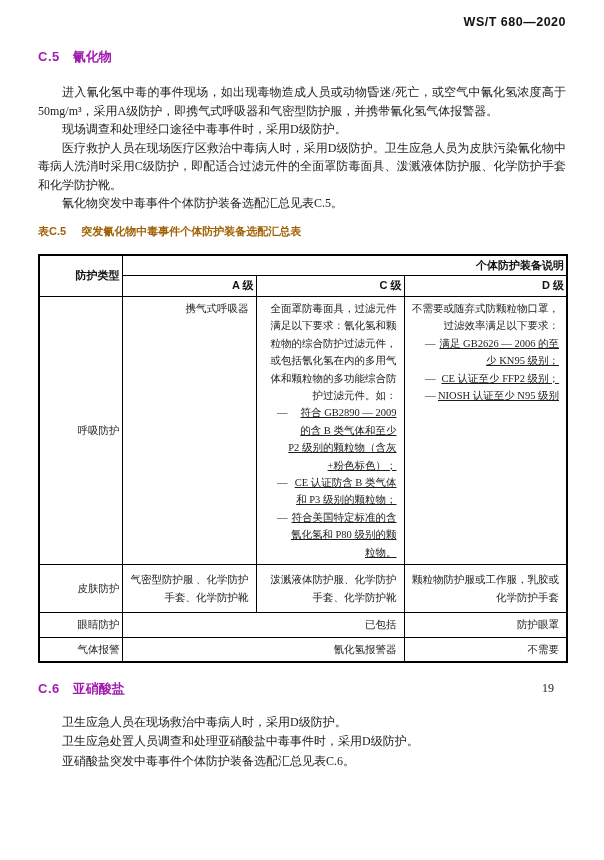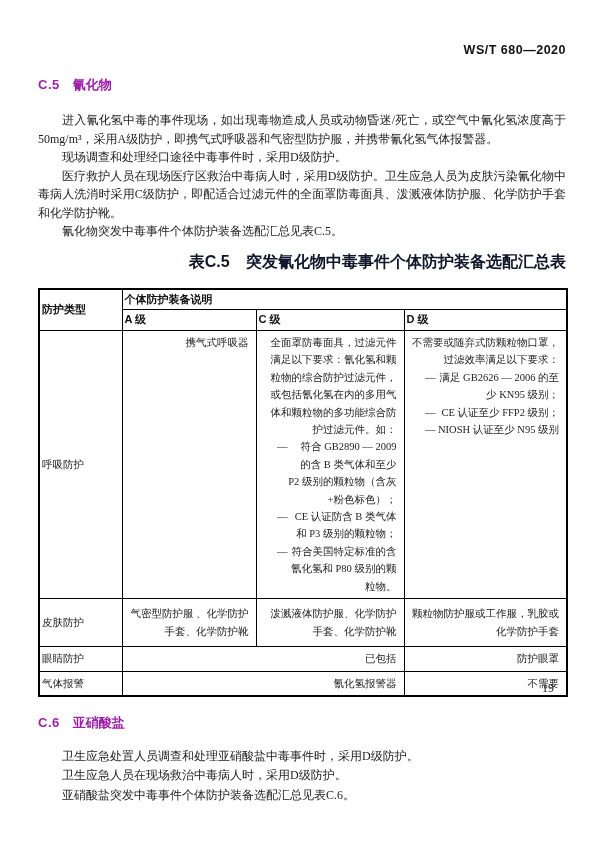--- a/index.html
+++ b/index.html
@@ -4,21 +4,21 @@
 <style>
   * { margin: 0; padding: 0; box-sizing: border-box; }
   html, body { background: #ffffff; }
   body {
     width: 604px; height: 860px;
     font-family: "Liberation Serif", "DejaVu Serif", serif;
     color: #1c1c1c;
     position: relative;
     overflow: hidden;
   }
-  .page { padding: 40px 38px 0 38px; width: 604px; height: 720px; position: relative; }
+  .page { padding: 12px 38px 0 38px; width: 604px; height: 720px; position: relative; }
 
   .doc-header { text-align: right; }
   .std-number {
     font-family: "Liberation Sans", "DejaVu Sans", sans-serif;
     font-size: 12.5px; font-weight: 600; letter-spacing: .5px; color: #111;
   }
 
   .sec-heading {
     margin-top: 18px;
     font-family: "Liberation Sans", "DejaVu Sans", sans-serif;
@@ -27,48 +27,48 @@
   }
   .sec-heading .sec-no { margin-right: 13px; letter-spacing: .5px; }
 
   .para-block { margin-top: 17px; }
   .para {
     font-size: 12px; line-height: 18.5px;
     text-indent: 2em; text-align: justify; color: #1c1c1c;
   }
 
   .table-title {
-    margin-top: 11px; text-align: right;
+    margin-top: 11px; text-align: left;
     font-family: "Liberation Sans", "DejaVu Sans", sans-serif;
-    font-size: 16px; font-weight: 700; color: #0f172a;
+    font-size: 11px; font-weight: 700; color: #a16207;
   }
   .table-title .tbl-no { margin-right: 12px; }
 
   table.ppe {
     margin-top: 15px;
     width: 528px; border-collapse: collapse; table-layout: fixed;
     border: 2px solid #000;
     font-size: 10.5px; line-height: 17.4px;
   }
   table.ppe th, table.ppe td { border: 1px solid #000; }
   table.ppe th {
     font-family: "Liberation Sans", "DejaVu Sans", sans-serif;
-    font-weight: 700; font-size: 11px; text-align: left;
+    font-weight: 700; font-size: 11px; text-align: right;
     height: 21px; padding: 1px 2px; color: #111;
   }
-  td.type-cell { text-align: left; vertical-align: middle; padding: 2px; }
+  td.type-cell { text-align: right; vertical-align: middle; padding: 2px; }
   td.cell { padding: 3px 7px; vertical-align: middle; text-align: right; }
   td.cell-top { vertical-align: top; }
   td.cell-center { text-align: right; }
   tr.row-skin { height: 48px; }
   tr.row-eye, tr.row-gas { height: 23px; }
 
   .dash-item { display: flex; }
   .dash-item .dash { width: 24px; flex: 0 0 24px; }
-  .dash-item .dash-text { flex: 1; }
+  .dash-item .dash-text { flex: 1; text-decoration: underline; }
 
   .footer-pagenum {
     position: absolute; bottom: 24px; right: 50px;
     font-size: 12px; color: #222;
   }
 </style>
 </head>
 <body>
 
 <div class="page">
@@ -167,20 +167,20 @@
     </tr>
   </tbody>
     </table>
 
   <div class="sec-heading" style="margin-top:17px;">
     <span class="sec-no">C.6</span>
     <span>亚硝酸盐</span>
   </div>
 
   <div class="para-block" style="margin-top:15px;">
+    <p class="para" style="line-height:19.5px;">卫生应急人员在现场救治中毒病人时，采用D级防护。</p>
     <p class="para" style="line-height:19.5px;">卫生应急处置人员调查和处理亚硝酸盐中毒事件时，采用D级防护。</p>
-    <p class="para" style="line-height:19.5px;">卫生应急人员在现场救治中毒病人时，采用D级防护。</p>
     <p class="para" style="line-height:19.5px;">亚硝酸盐突发中毒事件个体防护装备选配汇总见表C.6。</p>
   </div>
 
   <div class="footer-pagenum">19</div>
 
 </div>
 
 </body></html>

